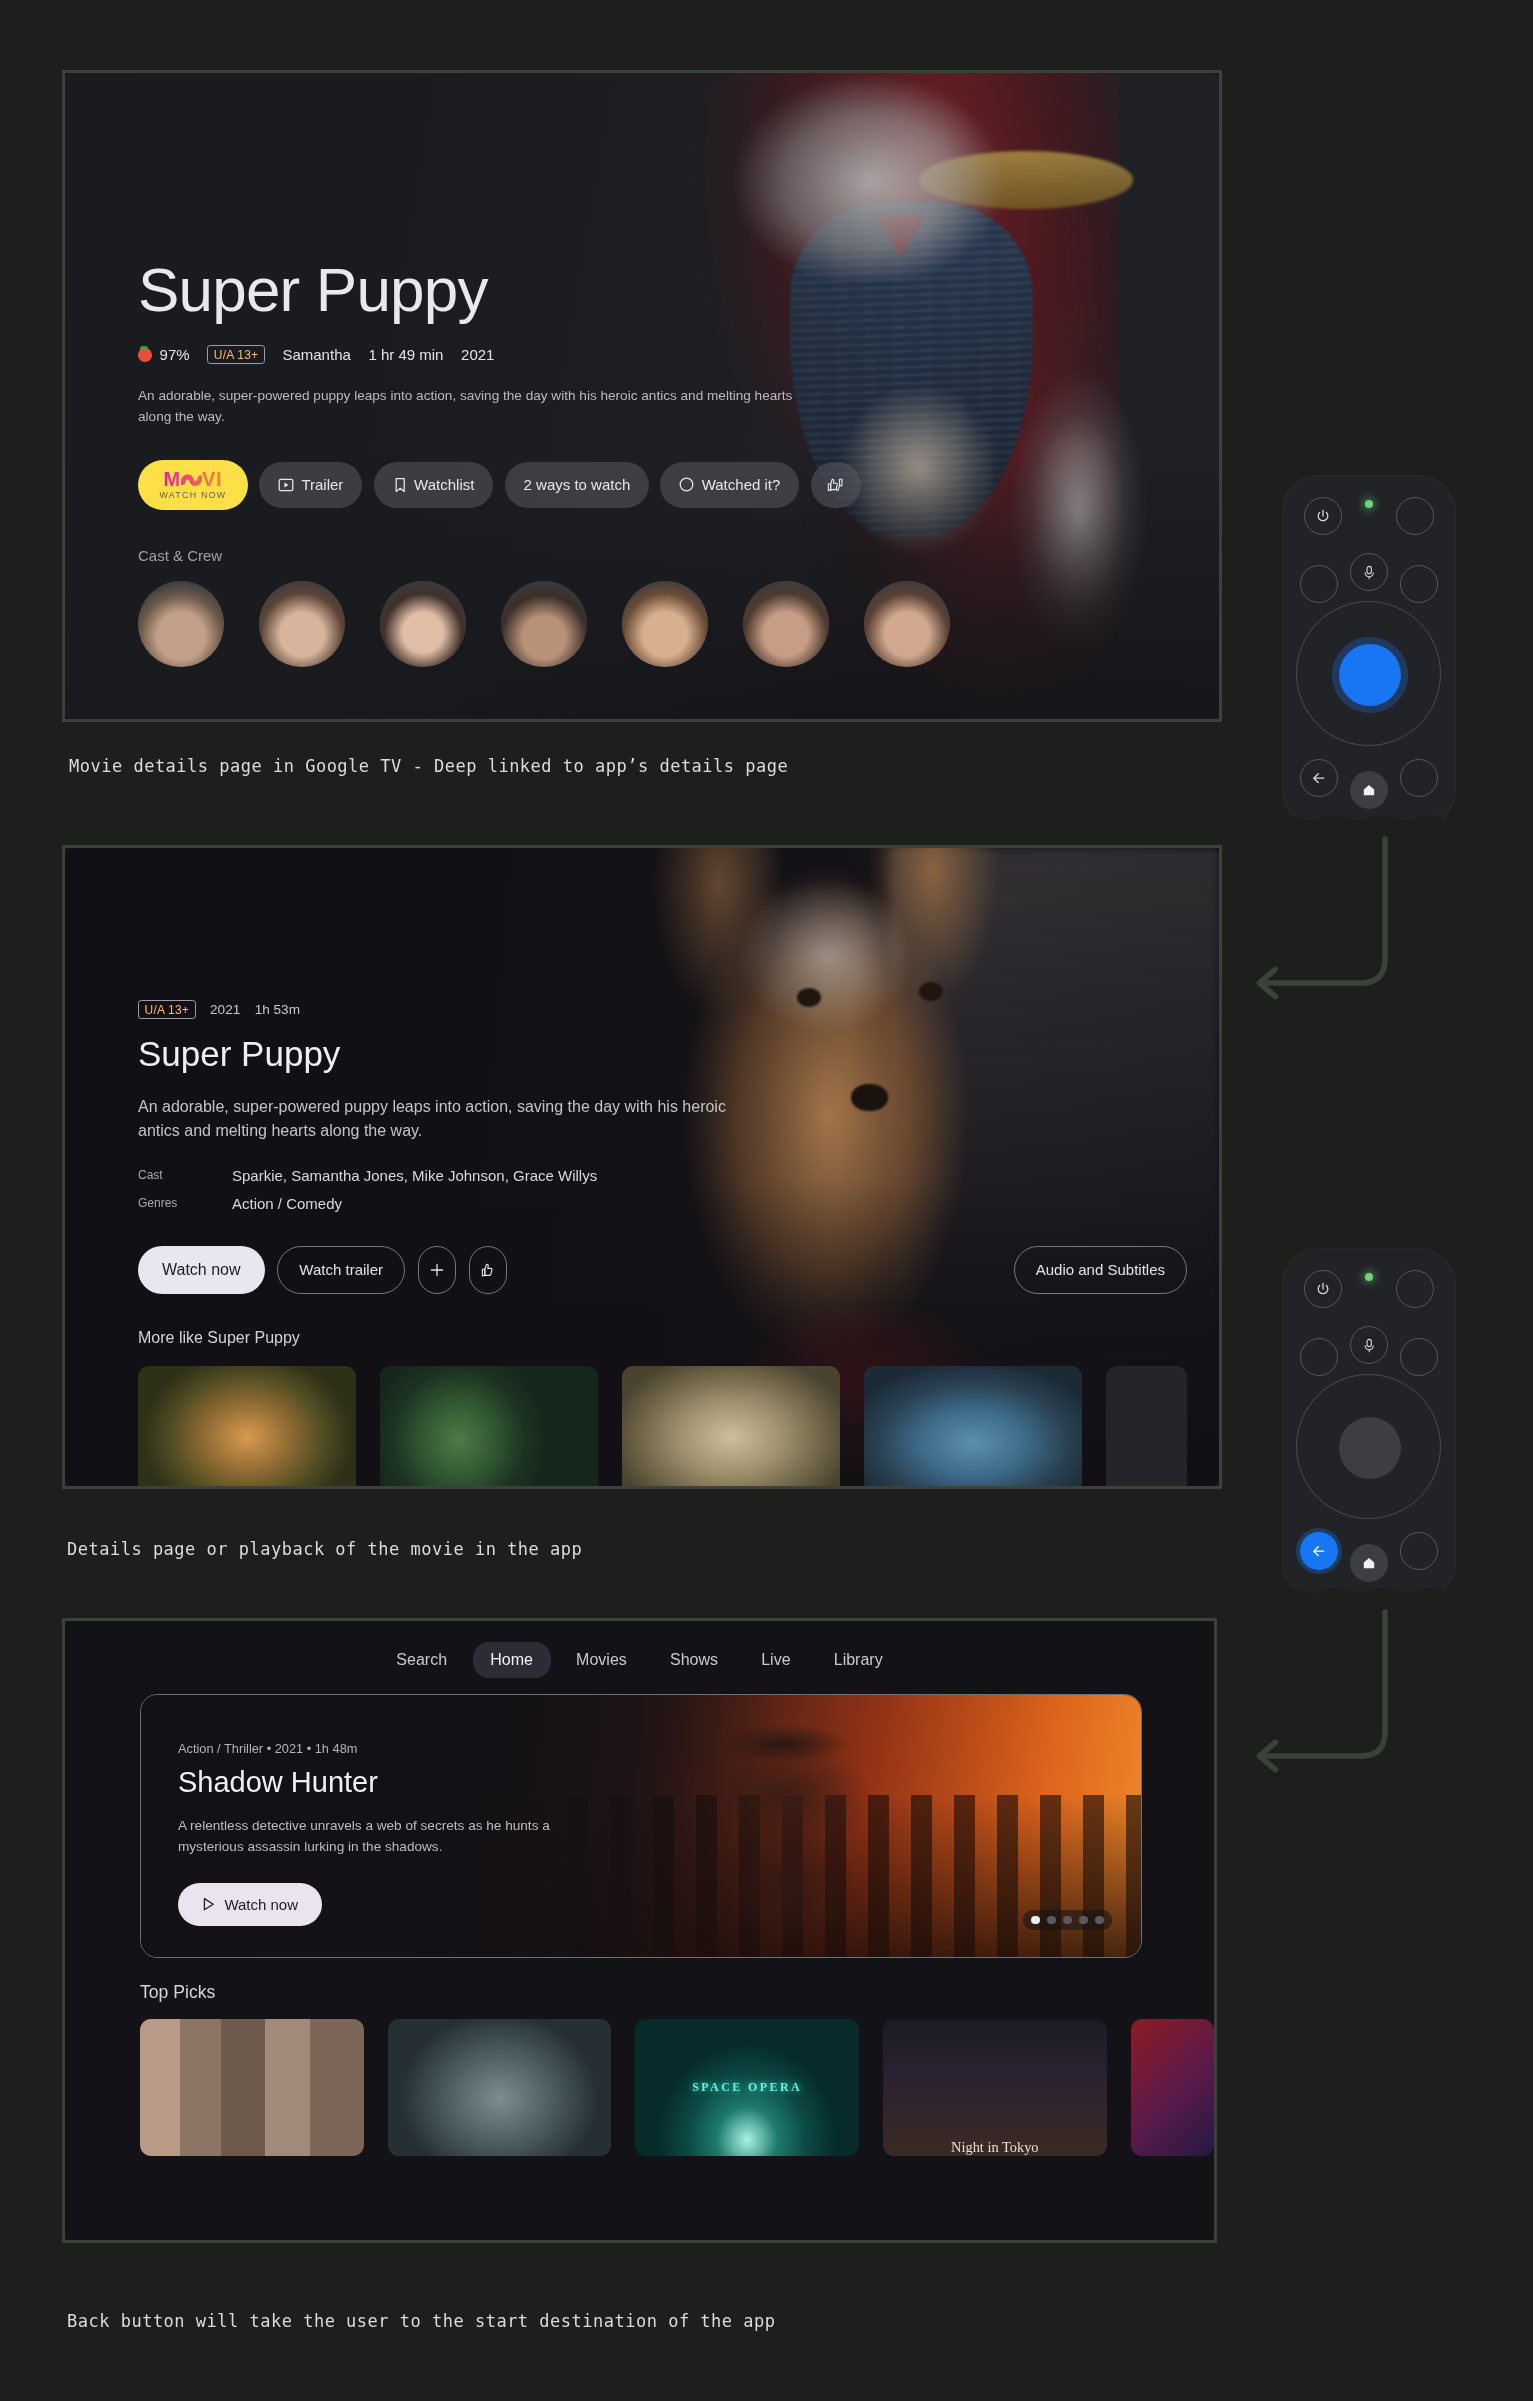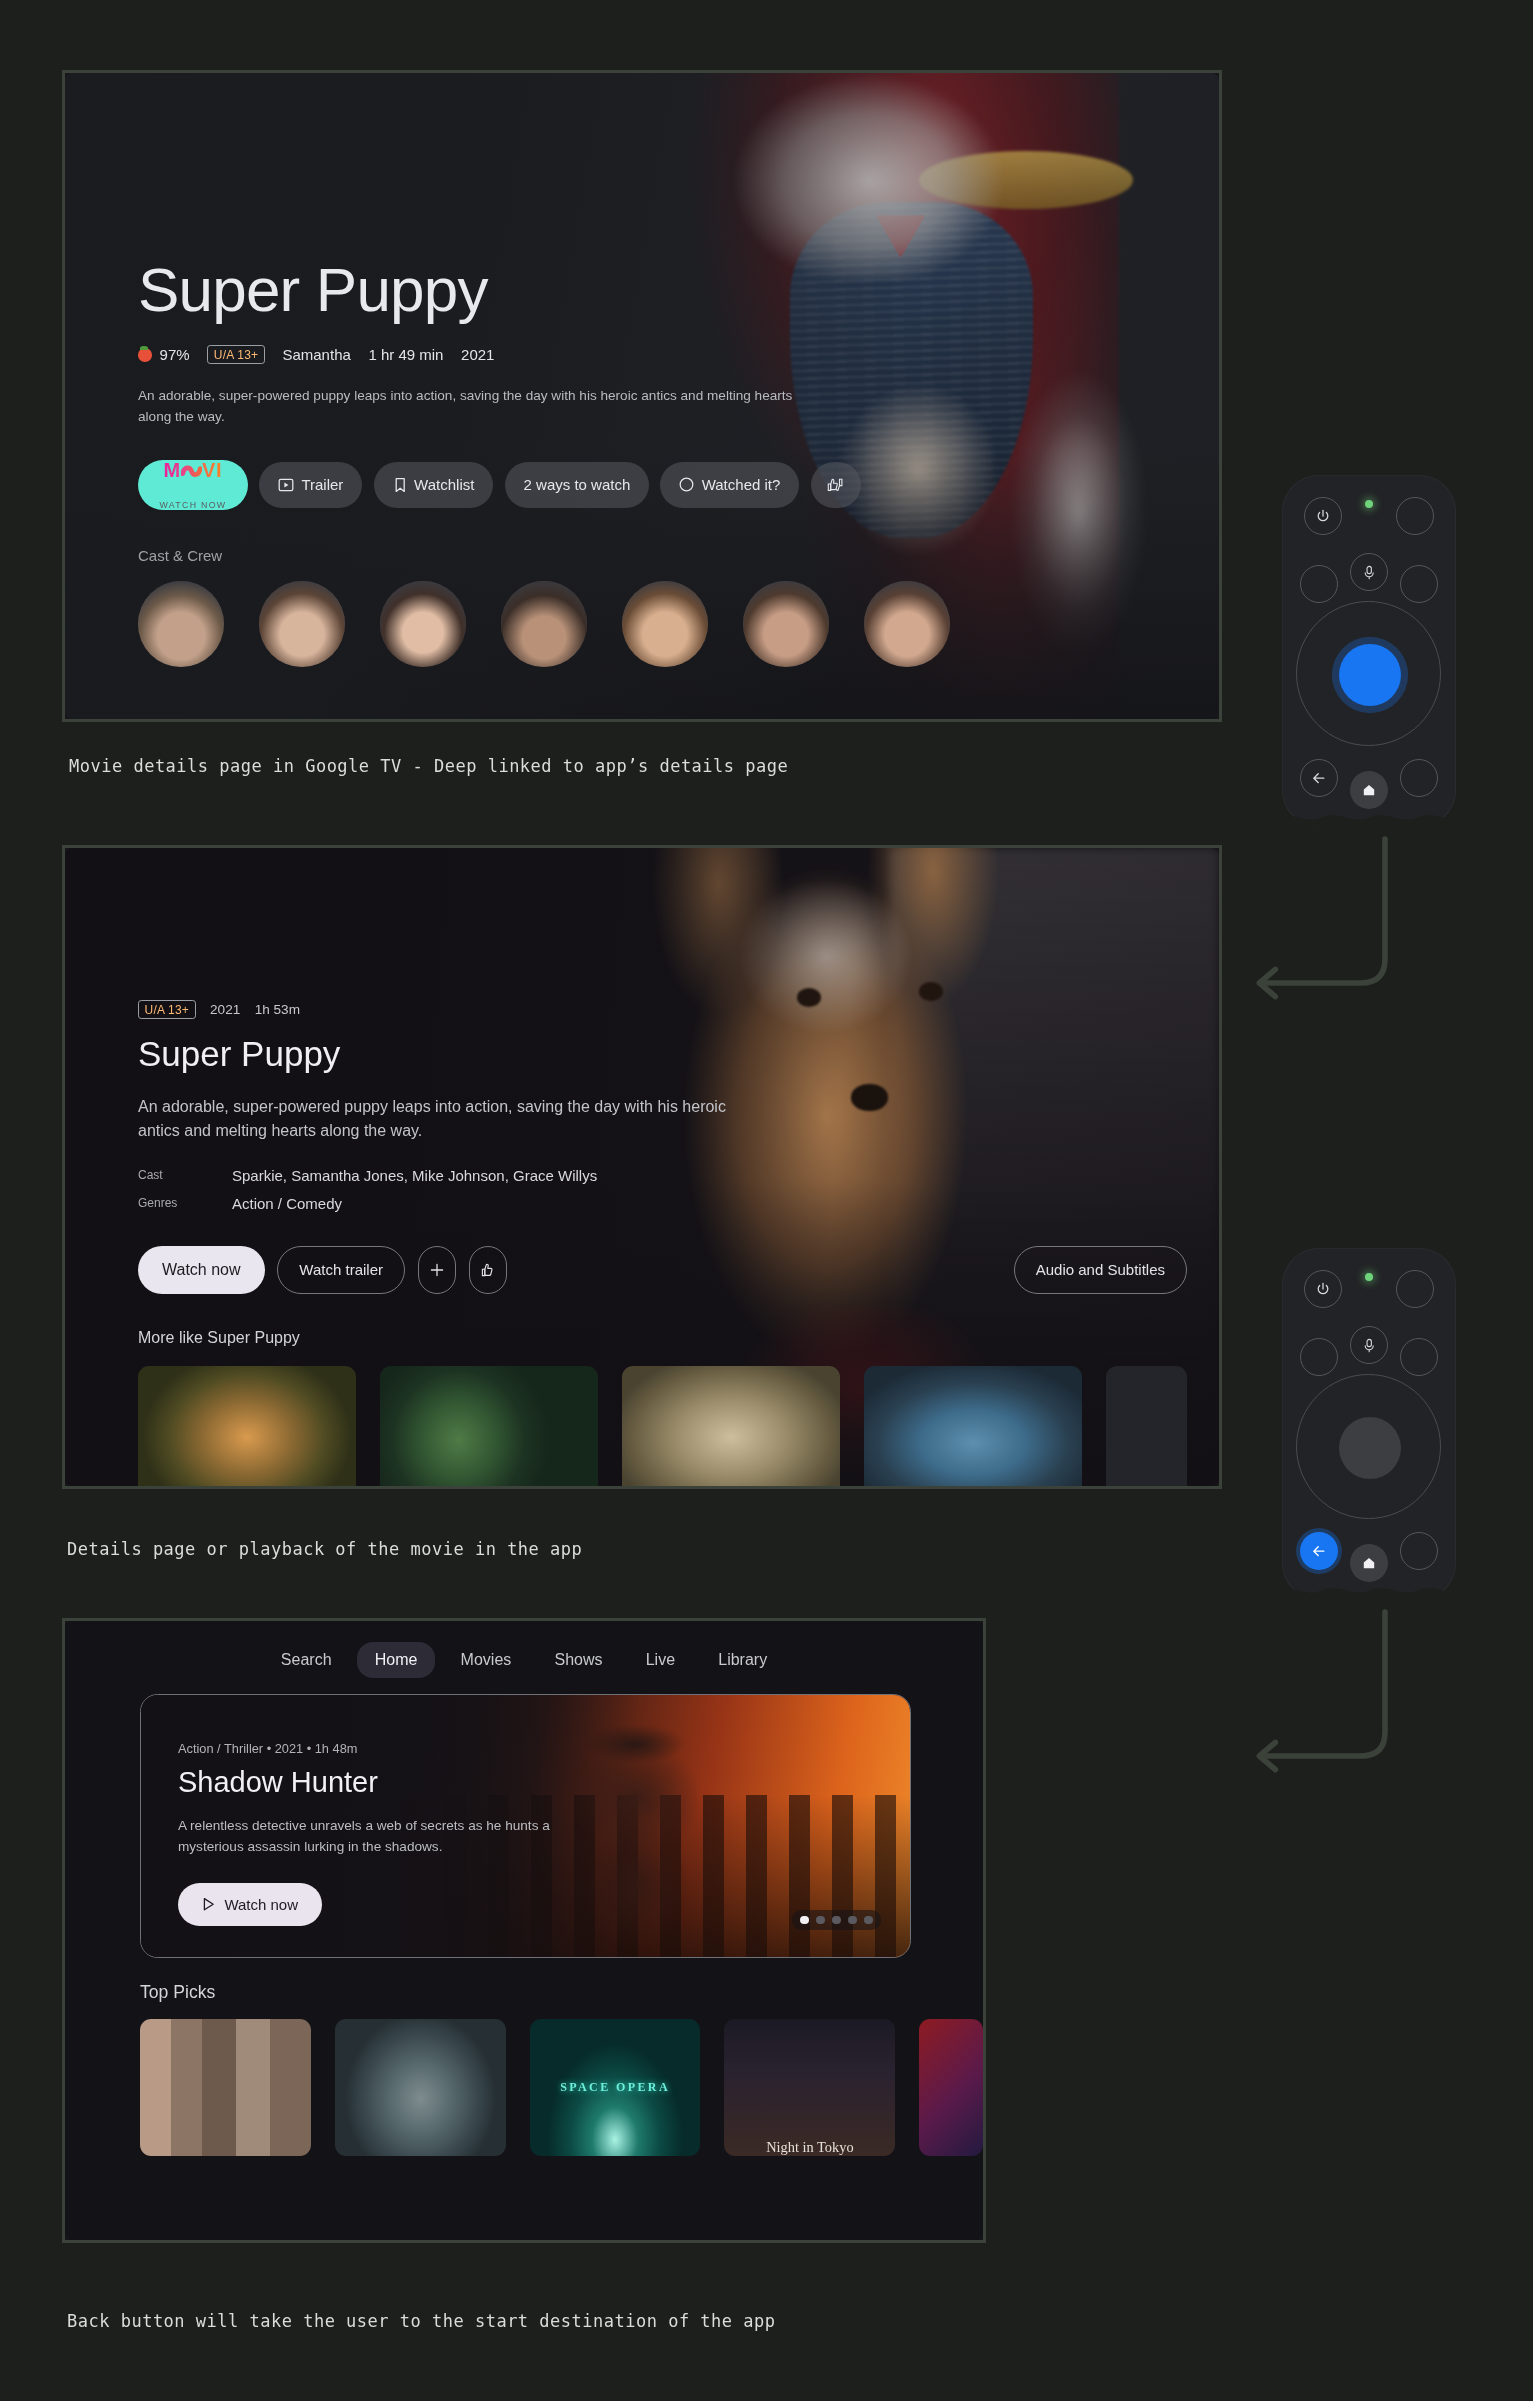--- a/index.html
+++ b/index.html
@@ -108,22 +108,22 @@
   .p1-desc { margin-top:21px; font-size:13.6px; line-height:1.55; color:#b9bbc0; max-width:671px; }
 
   .p1-actions { display:flex; align-items:center; gap:11.2px; margin-top:32px; }
   .btn-pill {
     display:flex; align-items:center; gap:7.2px;
     height:46px; padding:0 19px; border-radius:23px;
     background:rgba(88,90,96,.55); color:#e6e7ea; font-size:15px;
     white-space:nowrap;
   }
   .btn-movi {
-    display:flex; flex-direction:column; align-items:center; justify-content:space-between;
-    height:50px; width:110px; border-radius:25px; background:#5eead4; gap:0.8px;
+    display:flex; flex-direction:column; align-items:center; justify-content:center;
+    height:50px; width:110px; border-radius:25px; background:#fde047; gap:0.8px;
   }
   .movi-logo {
     font-size:20px; font-weight:700; letter-spacing:0.8px; line-height:1;
     background:linear-gradient(90deg,#ec1e9a 0%,#e8428a 32%, #f06a4a 64%, #f98327 100%);
     -webkit-background-clip:text; background-clip:text; color:transparent;
   }
   .movi-sub { font-size:8.8px; letter-spacing:1.3px; color:#5b5c62; }
   .ico { display:inline-block; line-height:0; }
   .btn-icon-only { width:50px; padding:0; justify-content:center; }
 
@@ -188,21 +188,21 @@
   .btn-round {
     width:38px; height:48px; border-radius:24px; border:0.8px solid #76767c;
     color:#e3e3e7; display:flex; align-items:center; justify-content:center;
   }
   .p2-audio { position:absolute; right:0; }
   .p2-more { margin-top:35px; font-size:16px; color:#d3d4d8; }
   .p2-rail { display:flex; gap:24px; margin-top:19px; }
   .rail-card { width:236px; height:137px; border-radius:11.2px; overflow:hidden; position:relative; background:#26282a; }
 
   
-  #panel3 { left:62px; top:1618px; width:924px; height:625px; }
+  #panel3 { left:62px; top:1618px; width:1155px; height:625px; }
   .p3-bg { position:absolute; inset:0; background:#131217; }
   .p3-nav { position:absolute; top:21px; left:0; right:0; display:flex; justify-content:center; gap:8px; }
   .nav-item { padding:8.8px 17.6px; border-radius:16px; font-size:16px; color:#c9cacf; }
   .nav-item.active { background:#2d2b35; color:#f2f1f6; }
 
   .p3-hero {
     position:absolute; left:75px; right:72px; top:73px; height:264px;
     border-radius:17.6px; border:0.8px solid #6f7178; overflow:hidden; background:#17151b;
   }
   .p3-hero-art { position:absolute; right:0; top:0; width:66%; height:100%; }

